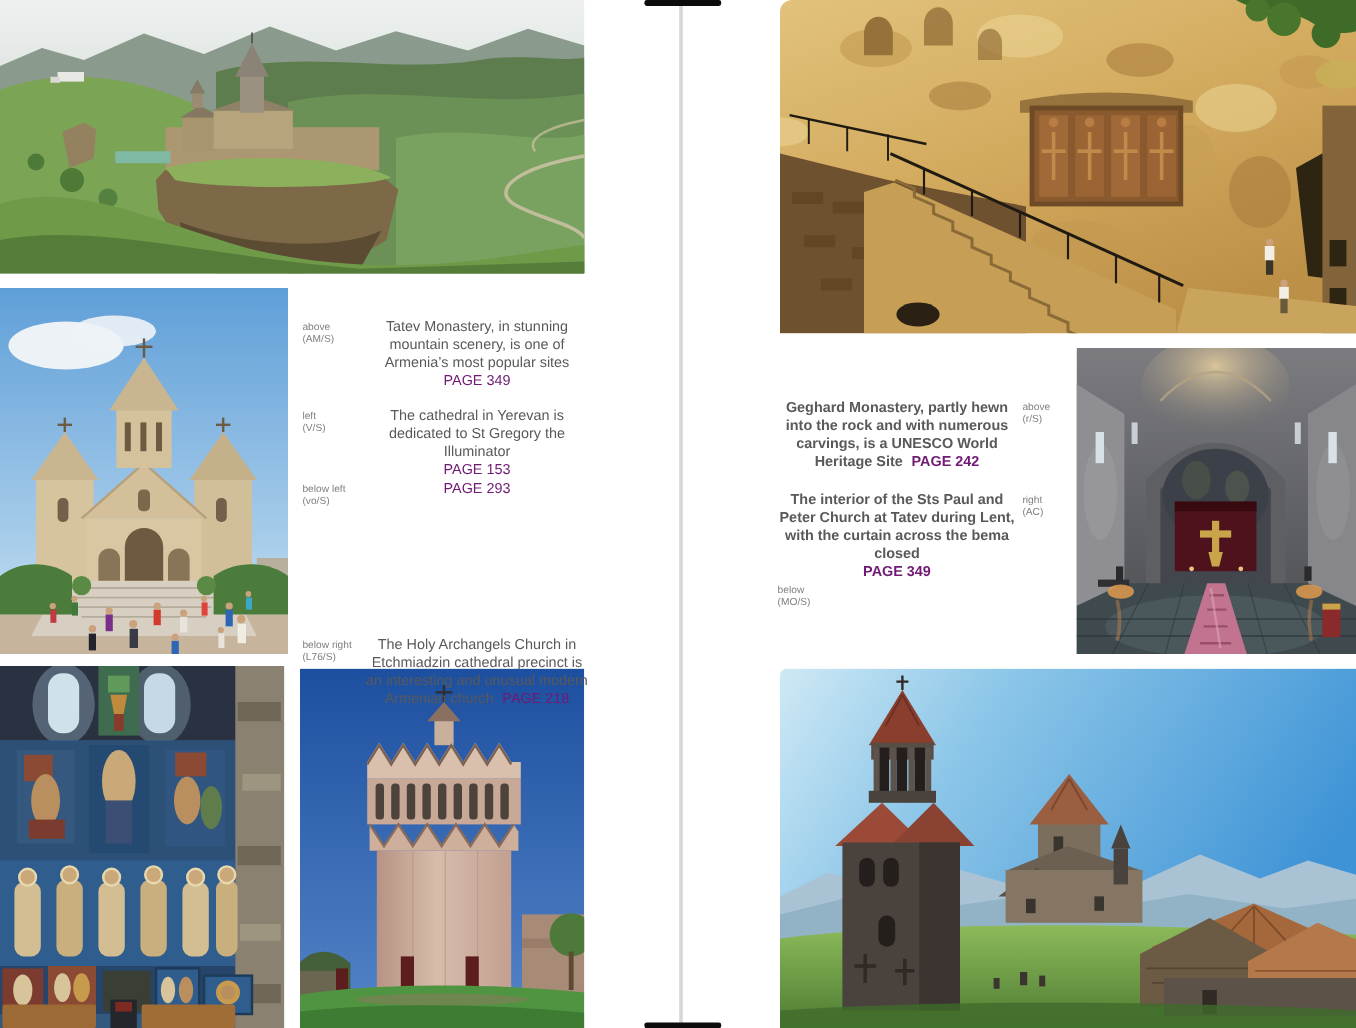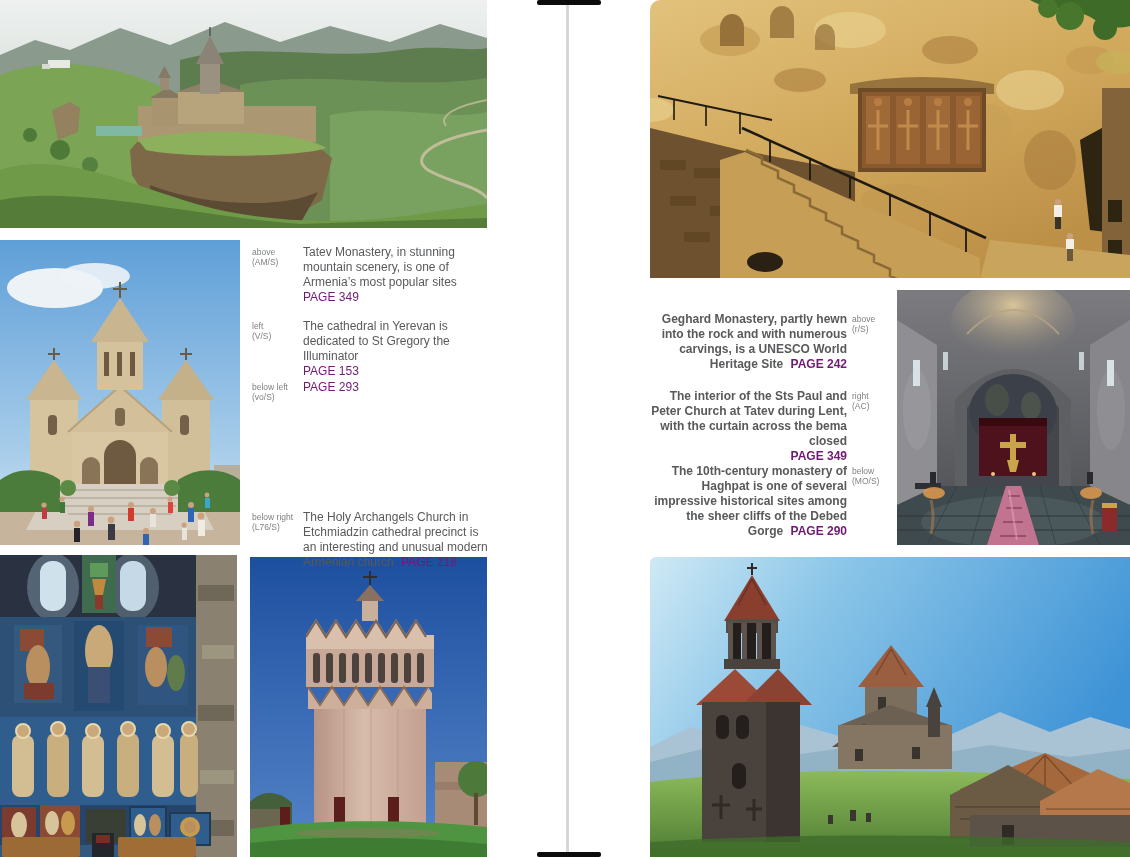--- a/index.html
+++ b/index.html
@@ -5,25 +5,25 @@
   html,body{margin:0;padding:0;background:#ffffff;}
   .spread{position:relative;width:1130px;height:857px;background:#ffffff;overflow:hidden;
           font-family:"Liberation Sans",sans-serif;}
   .photo{position:absolute;overflow:hidden;}
   .photo svg{display:block;width:100%;height:100%;}
   .gutter{position:absolute;left:566px;top:0;width:3px;height:857px;background:#d7d7d7;}
   .spine-mark{position:absolute;left:537px;width:64px;height:5px;background:#0c0c0c;border-radius:2px;}
   .spine-mark.top{top:0;}
   .spine-mark.bottom{bottom:0;}
 
-  .caption{position:absolute;display:flex;gap:5px;color:#58595b;font-size:12px;line-height:15px;}
+  .caption{position:absolute;display:flex;gap:5px;color:#58595b;font-size:12px;line-height:15px;margin-top:20px;}
   .cap-label{flex:0 0 46px;font-size:8.5px;line-height:10px;color:#7e8083;padding-top:2px;}
   .cap-label .pos{display:block;white-space:nowrap;}
   .cap-label .credit{display:block;}
-  .cap-body{flex:1;}
+  .cap-body{flex:1;text-align:center;}
   .caption.right{text-align:right;}
   .caption.right .cap-body{order:1;font-weight:bold;}
   .caption.right .cap-label{order:2;flex:0 0 38px;text-align:left;}
   .pageref{color:#701a75;}
   .pageref.block{display:block;}
   .pageref.inline{margin-left:4px;}
 
   #cap-l1{top:245px;left:252px;width:240px;}
   #cap-l2{top:319px;left:252px;width:240px;}
   #cap-l3{top:380px;left:252px;width:240px;}
@@ -575,23 +575,19 @@
       <span class="cap-text">The interior of the Sts Paul and Peter Church at Tatev during Lent, with the curtain across the bema closed</span>
       <span class="pageref block">PAGE 349</span>
     </div>
     <div class="cap-label">
       <span class="pos">right</span>
       <span class="credit">(AC)</span>
     </div>
   </div>
 
   <div class="caption right" id="cap-r3">
-    <div class="cap-body">
-      <span class="cap-text">The 10th-century monastery of Haghpat is one of several impressive historical sites among the sheer cliffs of the Debed Gorge</span>
-      <span class="pageref inline">PAGE 290</span>
-    </div>
     <div class="cap-label">
       <span class="pos">below</span>
       <span class="credit">(MO/S)</span>
     </div>
   </div>
 
 </div>
 
 </body></html>

